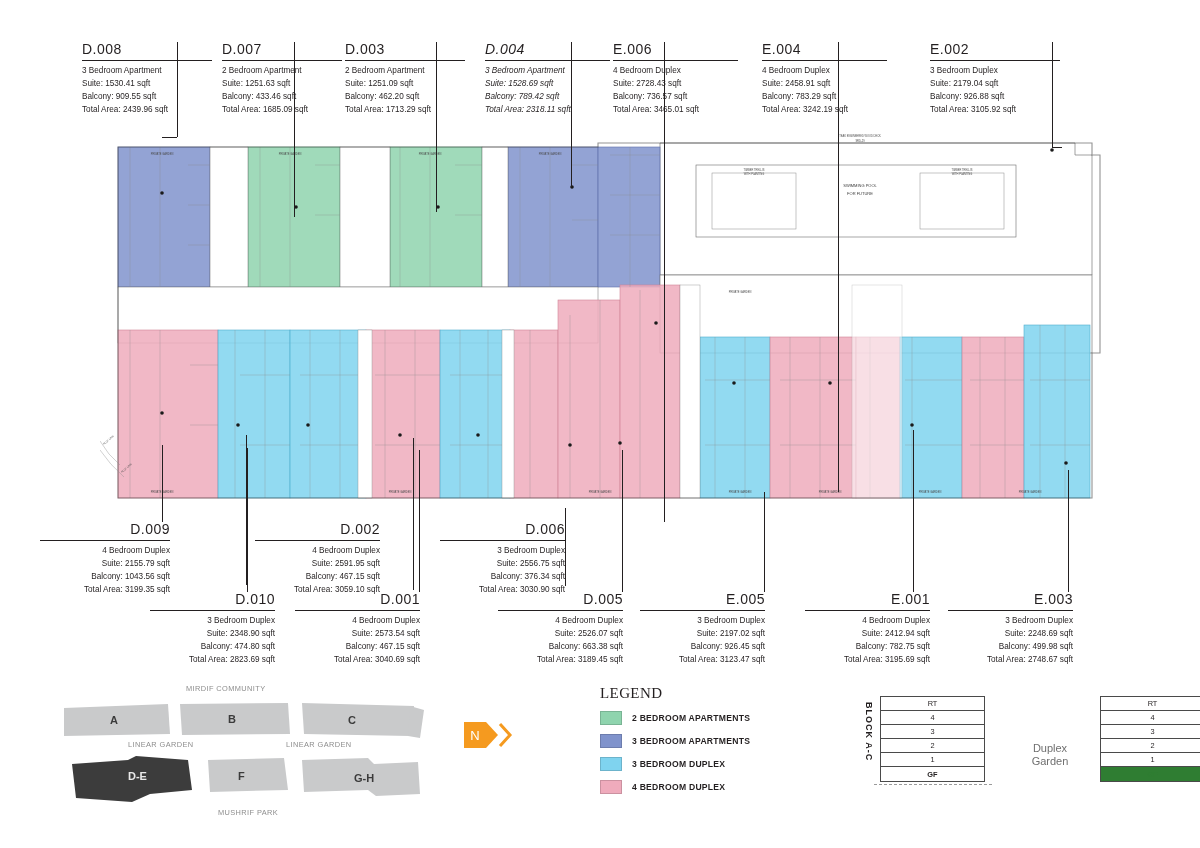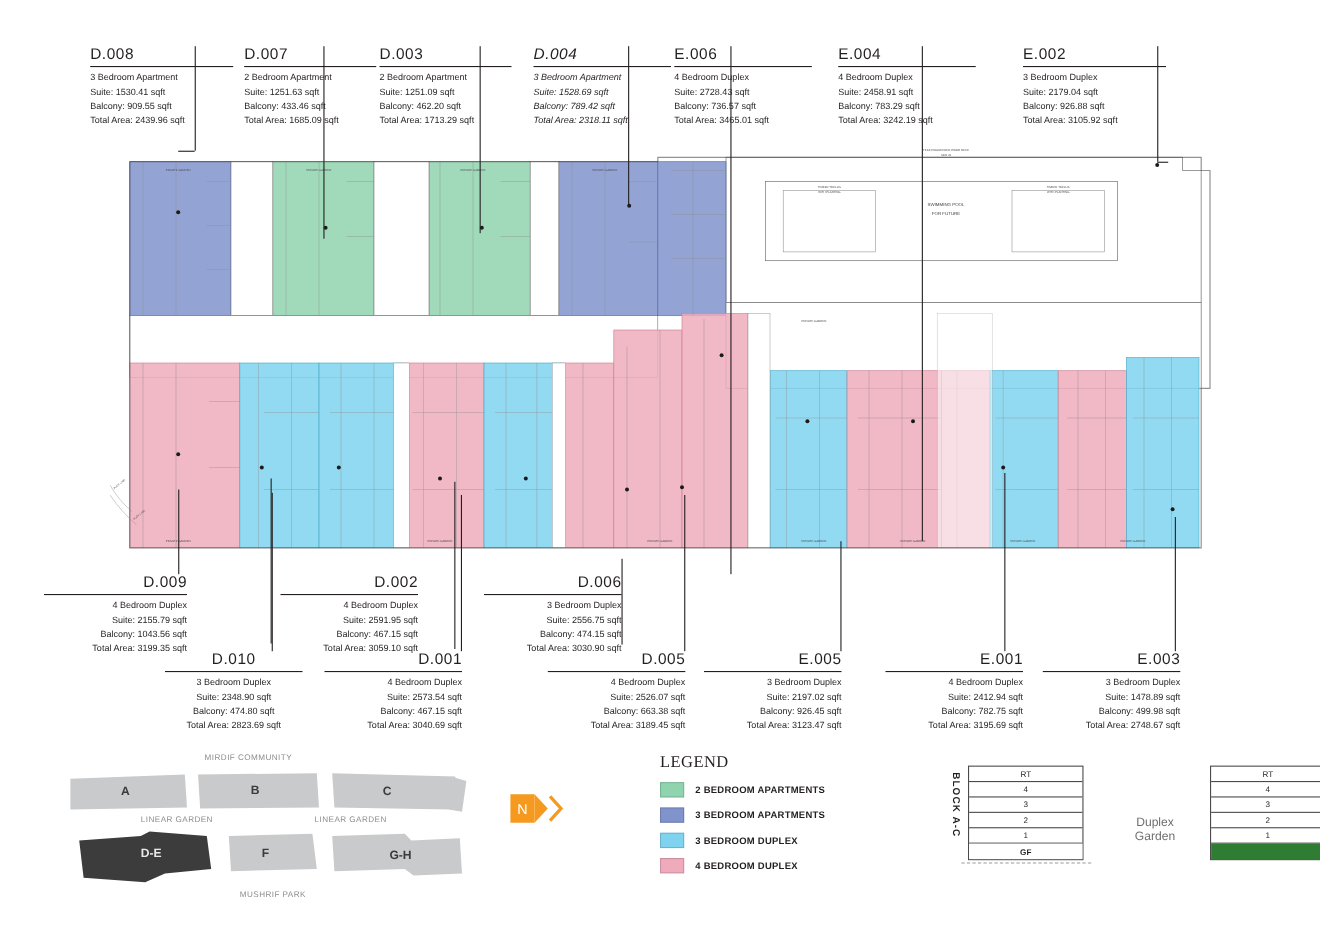--- a/index.html
+++ b/index.html
@@ -314,28 +314,28 @@
     </div>
   </div>
   <div class="rule vline" style="left:246px; top:435px; height:150px;"></div>
 
   <div class="callout right" style="left:440px; top:522px; width:125px;">
     <div class="code">D.006</div>
     <div class="codebar"></div>
     <div class="lines">
       <div>3 Bedroom Duplex</div>
       <div>Suite: 2556.75 sqft</div>
-      <div>Balcony: 474.15 sqft</div>
+      <div>Balcony: 376.34 sqft</div>
       <div>Total Area: 3030.90 sqft</div>
     </div>
   </div>
   <div class="rule vline" style="left:413px; top:438px; height:152px;"></div>
   <div class="rule vline" style="left:565px; top:508px; height:78px;"></div>
 
-  <div class="callout right" style="left:150px; top:592px; width:125px;text-align:center;">
+  <div class="callout right" style="left:150px; top:592px; width:125px;">
     <div class="code">D.010</div>
     <div class="codebar"></div>
     <div class="lines">
       <div>3 Bedroom Duplex</div>
       <div>Suite: 2348.90 sqft</div>
       <div>Balcony: 474.80 sqft</div>
       <div>Total Area: 2823.69 sqft</div>
     </div>
   </div>
   <div class="rule vline" style="left:247px; top:448px; height:144px;"></div>
@@ -386,21 +386,21 @@
       <div>Total Area: 3195.69 sqft</div>
     </div>
   </div>
   <div class="rule vline" style="left:913px; top:430px; height:162px;"></div>
 
   <div class="callout right" style="left:948px; top:592px; width:125px;">
     <div class="code">E.003</div>
     <div class="codebar"></div>
     <div class="lines">
       <div>3 Bedroom Duplex</div>
-      <div>Suite: 1478.89 sqft</div>
+      <div>Suite: 2248.69 sqft</div>
       <div>Balcony: 499.98 sqft</div>
       <div>Total Area: 2748.67 sqft</div>
     </div>
   </div>
   <div class="rule vline" style="left:1068px; top:470px; height:122px;"></div>
 
   <div class="legend">
     <div class="title">LEGEND</div>
     <div class="row">
       <span class="sw" style="background:#8fd4ae"></span>

